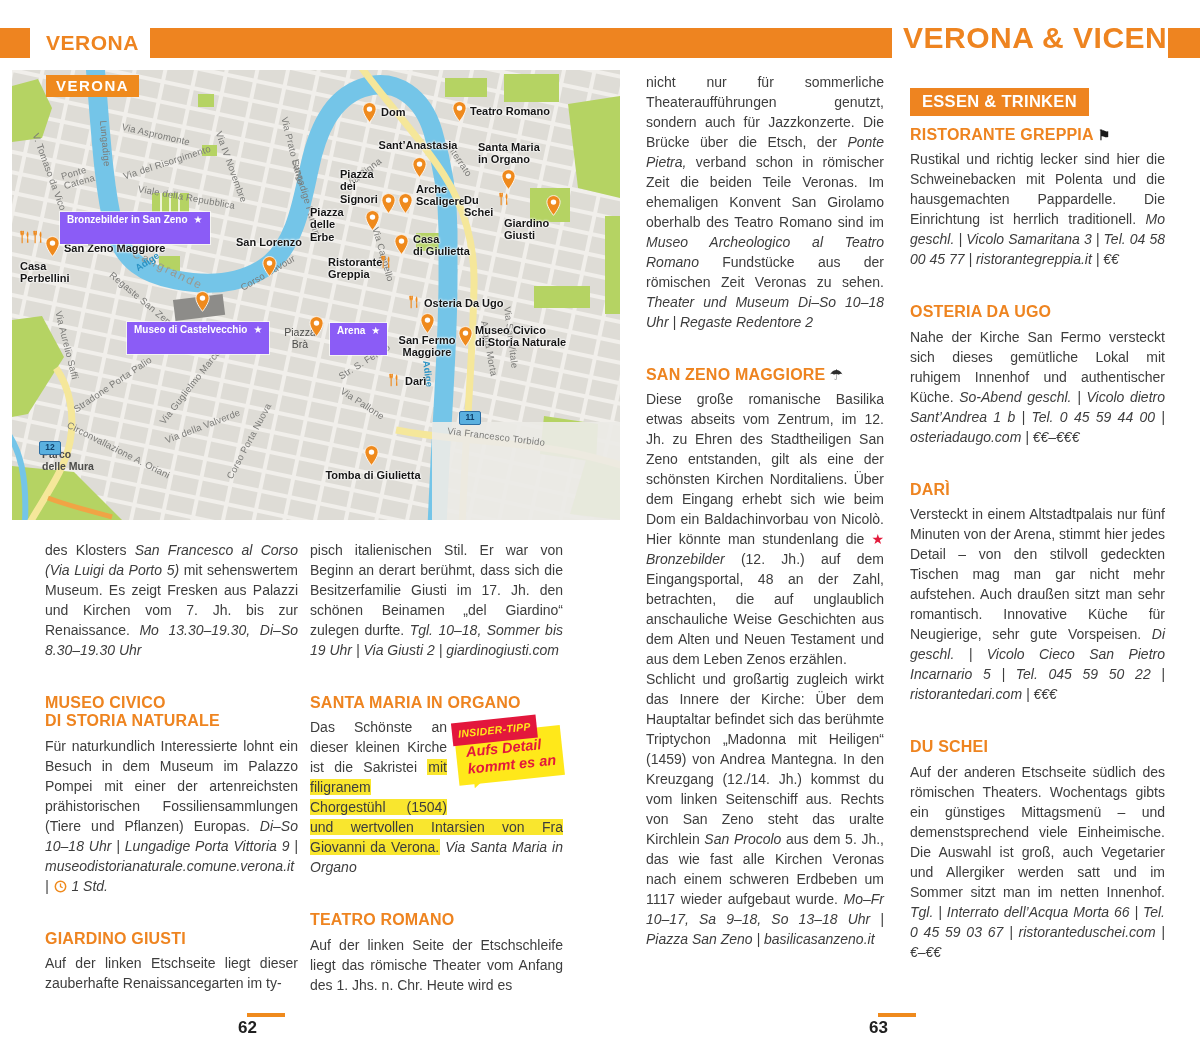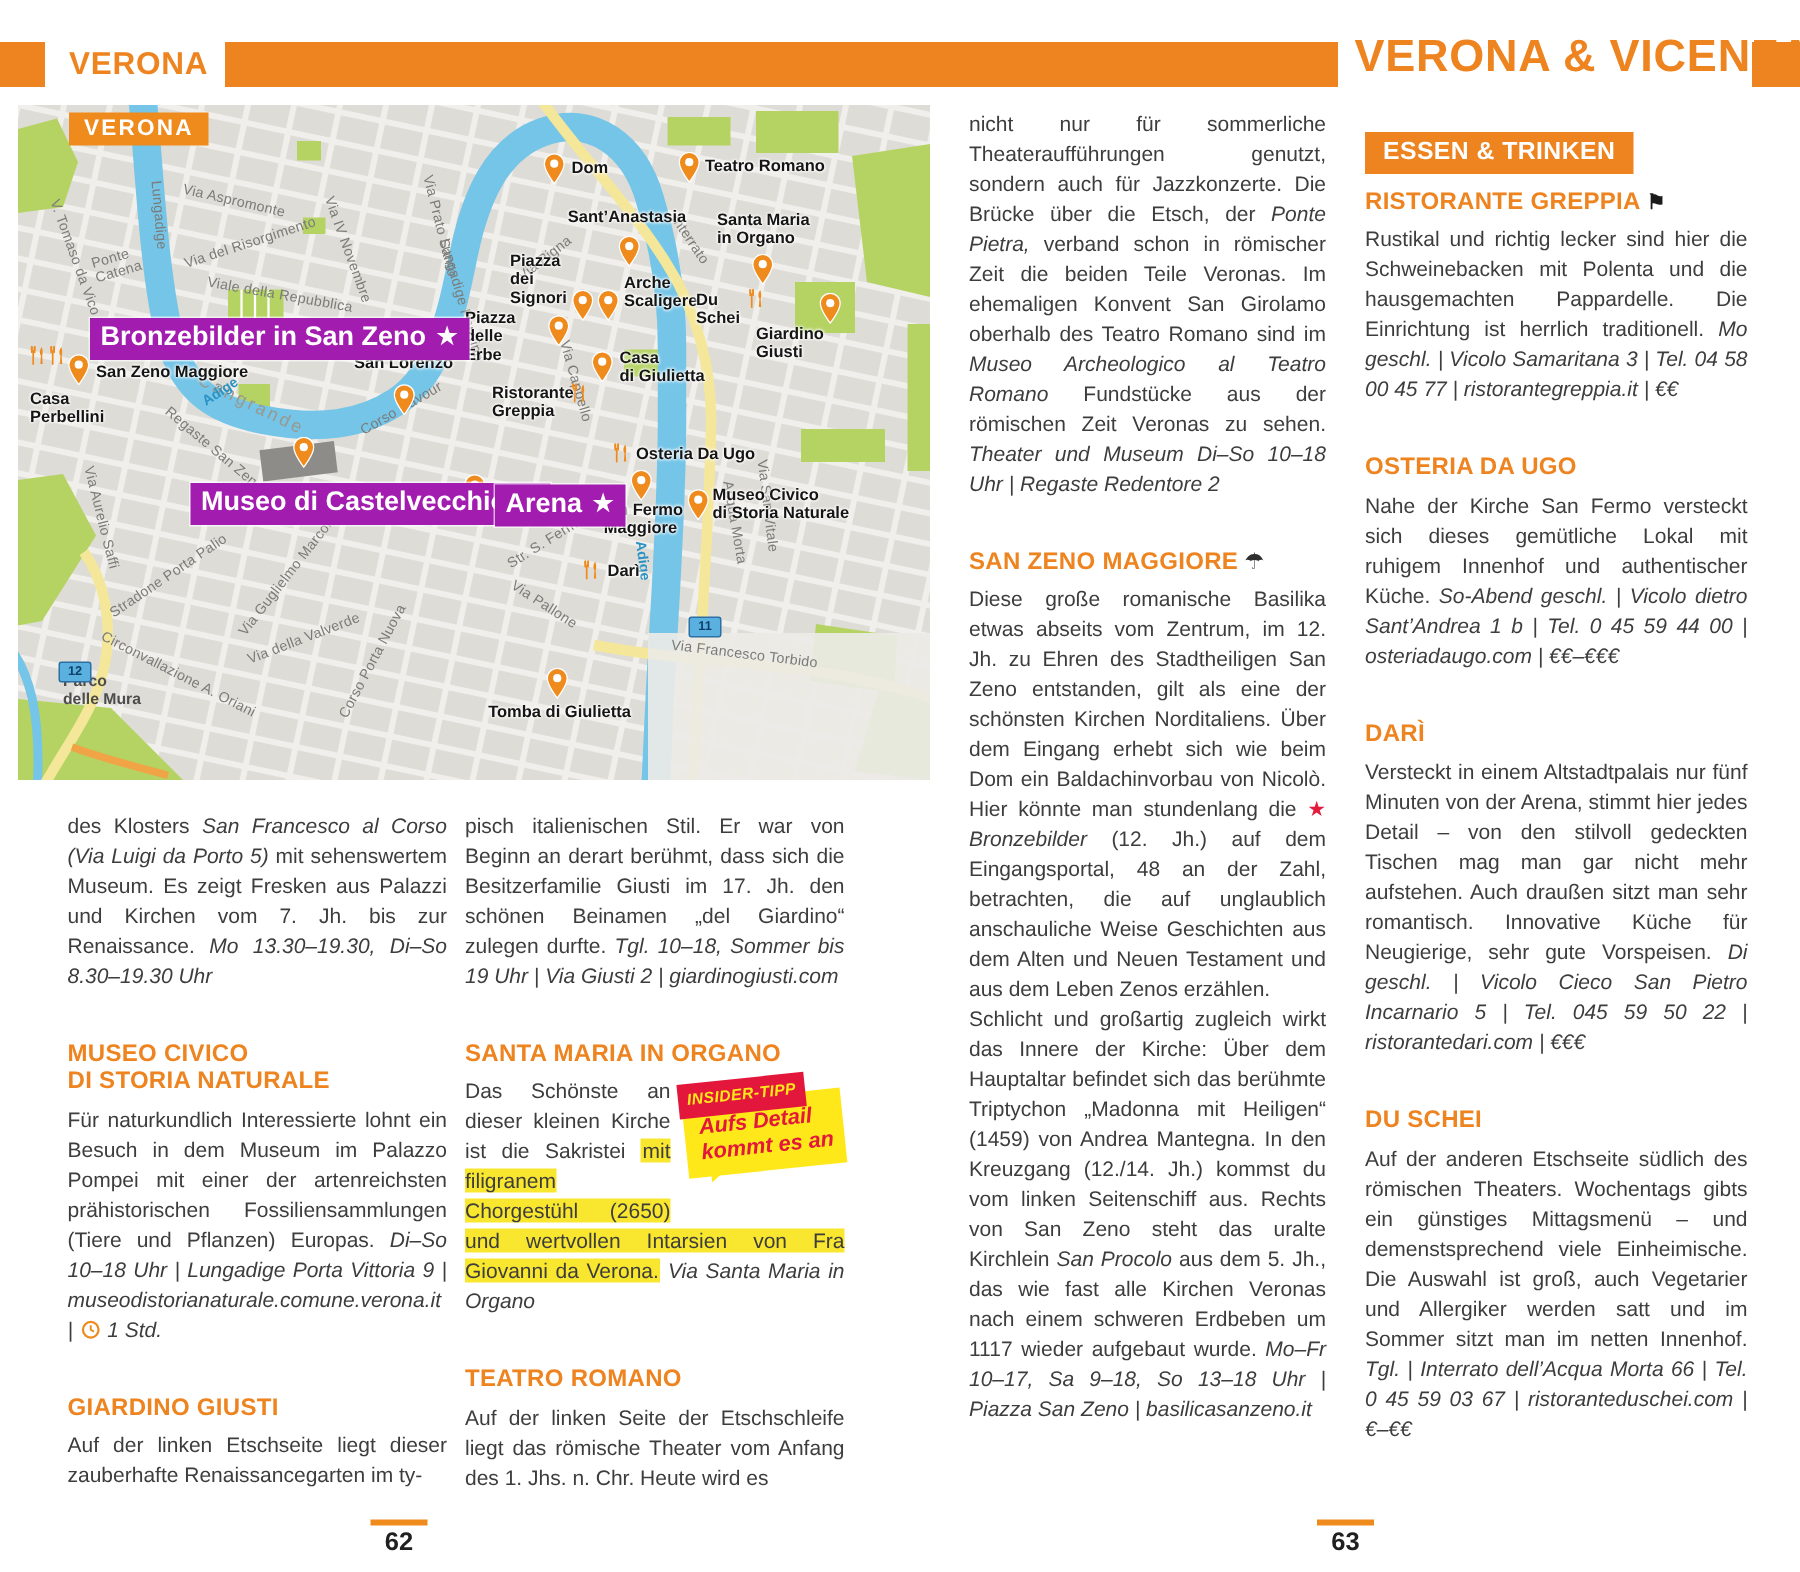--- a/index.html
+++ b/index.html
@@ -15,22 +15,22 @@
   .map svg.base{position:absolute;left:0;top:0;}
   .maptitle{position:absolute;background:#ef8a1d;color:#fff;font-weight:bold;font-size:15px;letter-spacing:1.5px;padding:2px 10px 3px;}
   .st{position:absolute;font-size:9.5px;color:#7b7b78;white-space:pre-line;transform-origin:0 0;letter-spacing:.2px;line-height:1.05;}
   .cang{position:absolute;font-size:12px;color:#9a988f;letter-spacing:2px;transform-origin:0 0;}
   .wt{position:absolute;font-size:9.5px;font-weight:bold;color:#2b93c4;transform-origin:0 0;}
   .area{position:absolute;font-size:10.5px;color:#4c4c4a;line-height:1.15;white-space:pre-line;}
   .poi{position:absolute;font-weight:bold;font-size:11px;color:#151515;line-height:1.12;white-space:pre-line;
        text-shadow:0 0 2px #fff,0 0 2px #fff,0 0 3px #fff;}
   .poi.ra{text-align:left;} .poi.ce{text-align:center;}
   .pin,.rico{position:absolute;}
-  .redlabel{position:absolute;background:#a21caf;color:#fff;font-weight:bold;font-size:18px;line-height:1.15;
-            padding:2px 7px 5px;white-space:nowrap;box-shadow:0 0 0 1px rgba(255,255,255,.65);}
+  .redlabel{position:absolute;background:#8b5cf6;color:#fff;font-weight:bold;font-size:10px;line-height:1.15;
+            padding:2px 7px 18px;white-space:nowrap;box-shadow:0 0 0 1px rgba(255,255,255,.65);}
   .wstar{margin-left:6px;font-weight:normal;}
   .badge{position:absolute;width:20px;height:12px;background:#5ab0df;border:1px solid #2d6ea3;color:#0f416b;
          font-size:8.5px;font-weight:bold;text-align:center;line-height:11px;border-radius:2px;}
   .scalebox{position:absolute;left:436px;top:364px;width:128px;text-align:center;color:#141414;}
   .scale-line{height:0;border-top:2.5px solid #141414;position:relative;margin:1px 6px;}
   .scale-line::before,.scale-line::after{content:"";position:absolute;top:-5px;width:2.5px;height:8px;background:#141414;}
   .scale-line::before{left:-1px;} .scale-line::after{right:-1px;}
   .scale-t{font-weight:bold;font-size:12.5px;line-height:1.2;}
   
   .col{position:absolute;}
@@ -48,21 +48,21 @@
   
   .insider{float:right;width:118px;height:84px;margin:0 -10px 4px 8px;position:relative;transform:rotate(-6deg);}
   .ribbon{position:absolute;top:0;left:0;background:#e3173c;color:#ffe81a;font-style:italic;font-weight:bold;
           font-size:10.5px;padding:1px 6px 2px;z-index:2;letter-spacing:.3px;}
   .bubble{position:absolute;top:13px;left:2px;background:#ffe81a;color:#e3173c;font-weight:bold;font-style:italic;
           font-size:14.5px;line-height:1.2;padding:9px 7px 6px 10px;white-space:nowrap;}
   .bubble::after{content:"";position:absolute;left:12px;bottom:-13px;border:9px solid transparent;
                  border-top-color:#ffe81a;border-left-width:3px;transform:skew(-18deg);}
   
   .pgbar{position:absolute;top:1013px;width:38px;height:3.5px;background:#ef8a1d;}
-  .pgnum{position:absolute;top:1018px;width:56px;text-align:center;font-weight:bold;font-size:17px;color:#202020;}
+  .pgnum{position:absolute;top:1018px;width:56px;font-weight:bold;font-size:17px;color:#202020;}
 </style>
 </head>
 <body>
 
 <div id="stage">
 
   <div class="hblock" style="left:0;width:30px"></div>
   <div class="htab">VERONA</div>
   <div class="hbar"></div>
   <div class="htitle">VERONA &amp; VICENZA</div>
@@ -278,21 +278,21 @@
     <p class="body"><span>Auf der linken Etschseite liegt dieser zauberhafte Renaissancegarten im ty-</span></p>
   </div>
 
   <div class="col" style="left:310px;top:540px;width:253px">
     <p class="body"><span>pisch italienischen Stil. Er war von Beginn an derart berühmt, dass sich die Besitzerfamilie Giusti im 17. Jh. den schönen Beinamen „del Giardino“ zulegen durfte. </span><em>Tgl. 10–18, Sommer bis 19 Uhr | Via Giusti 2 | giardinogiusti.com</em></p>
     <h3 class="h">SANTA MARIA IN ORGANO</h3>
     <p class="body">
       <span class="insider">
         <span class="ribbon">INSIDER-TIPP</span>
         <span class="bubble"><span>Aufs Detail</span><br><span>kommt es an</span></span>
-      </span><span>Das Schönste an dieser kleinen Kirche ist die Sakristei </span><mark class="hl">mit filigranem Chorgestühl (2650) und wertvollen Intarsien von Fra Giovanni da Verona.</mark><em> Via Santa Maria in Organo</em></p>
+      </span><span>Das Schönste an dieser kleinen Kirche ist die Sakristei </span><mark class="hl">mit filigranem Chorgestühl (1504) und wertvollen Intarsien von Fra Giovanni da Verona.</mark><em> Via Santa Maria in Organo</em></p>
     <h3 class="h">TEATRO ROMANO</h3>
     <p class="body"><span>Auf der linken Seite der Etschschleife liegt das römische Theater vom Anfang des 1. Jhs. n. Chr. Heute wird es</span></p>
   </div>
 
   <div class="col" style="left:646px;top:72px;width:238px">
     <p class="body"><span>nicht nur für sommerliche Theateraufführungen genutzt, sondern auch für Jazzkonzerte. Die Brücke über die Etsch, der </span><em>Ponte Pietra,</em><span> verband schon in römischer Zeit die beiden Teile Veronas. Im ehemaligen Konvent San Girolamo oberhalb des Teatro Romano sind im </span><em>Museo Archeologico al Teatro Romano</em><span> Fundstücke aus der römischen Zeit Veronas zu sehen. </span><em>Theater und Museum Di–So 10–18 Uhr | Regaste Redentore 2</em></p>
     <h3 class="h"><span>SAN ZENO MAGGIORE</span><span class="umb">☂</span></h3>
     <p class="body"><span>Diese große romanische Basilika etwas abseits vom Zentrum, im 12. Jh. zu Ehren des Stadtheiligen San Zeno entstanden, gilt als eine der schönsten Kirchen Norditaliens. Über dem Eingang erhebt sich wie beim Dom ein Baldachinvorbau von Nicolò. Hier könnte man stundenlang die </span><span class="star-red">★</span><em> Bronzebilder</em><span> (12. Jh.) auf dem Eingangsportal, 48 an der Zahl, betrachten, die auf unglaublich anschauliche Weise Geschichten aus dem Alten und Neuen Testament und aus dem Leben Zenos erzählen.</span></p>
     <p class="body"><span>Schlicht und großartig zugleich wirkt das Innere der Kirche: Über dem Hauptaltar befindet sich das berühmte Triptychon „Madonna mit Heiligen“ (1459) von Andrea Mantegna. In den Kreuzgang (12./14. Jh.) kommst du vom linken Seitenschiff aus. Rechts von San Zeno steht das uralte Kirchlein </span><em>San Procolo</em><span> aus dem 5. Jh., das wie fast alle Kirchen Veronas nach einem schweren Erdbeben um 1117 wieder aufgebaut wurde. </span><em>Mo–Fr 10–17, Sa 9–18, So 13–18 Uhr | Piazza San Zeno | basilicasanzeno.it</em></p>
   </div>

